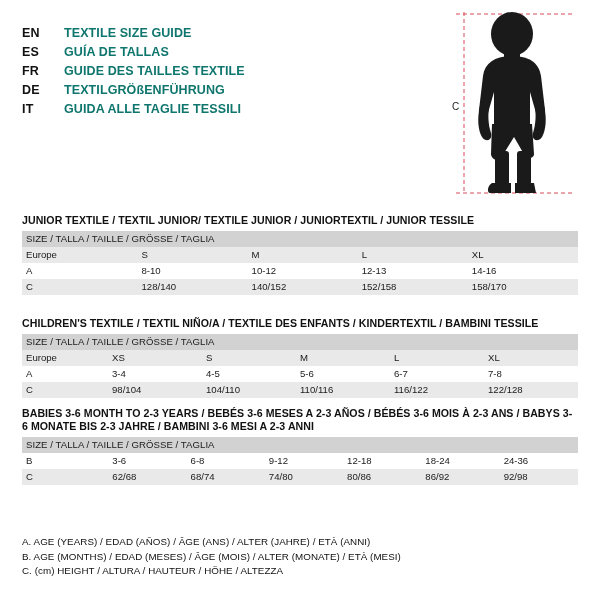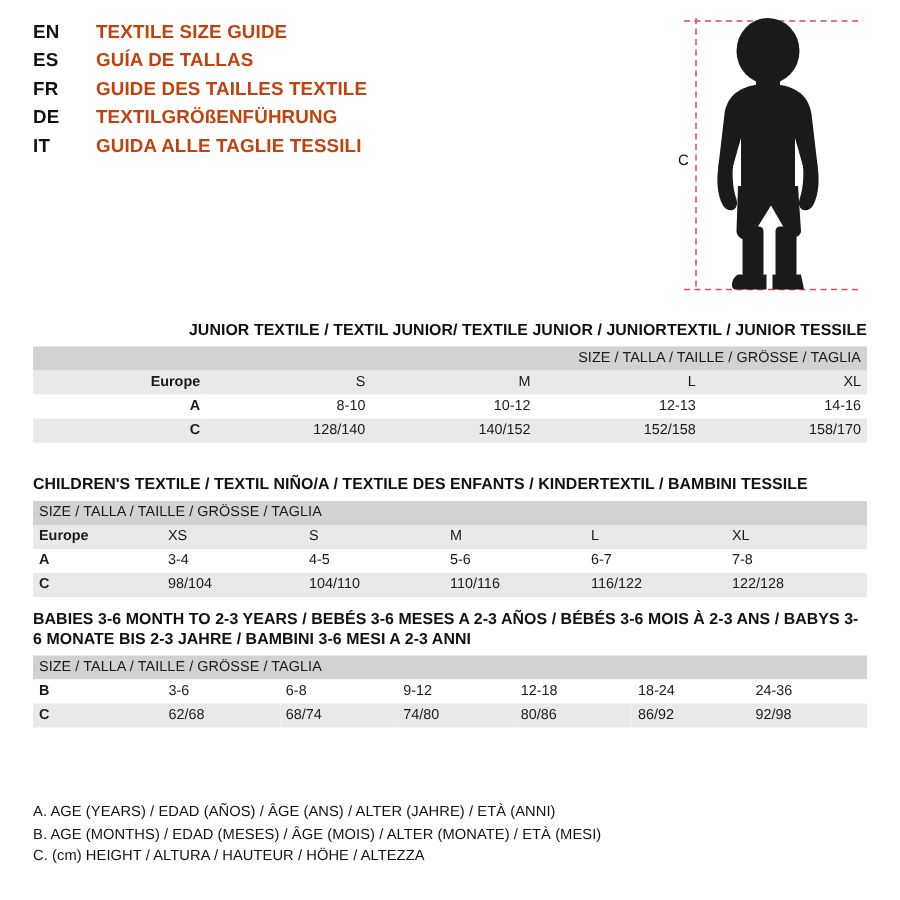--- a/index.html
+++ b/index.html
@@ -13,40 +13,40 @@
     font-family: "Liberation Sans", sans-serif;
     color: #1a1a1a;
     position: relative;
     overflow: hidden;
   }
 
   
   .header {
     position: absolute;
     left: 22px;
-    top: 14px;
+    top: 26px;
     width: 430px;
   }
   .header-row {
     display: flex;
     align-items: baseline;
     height: 19px;
   }
   .header-lang {
     width: 42px;
     font-size: 12.5px;
     font-weight: bold;
     letter-spacing: 0.2px;
     color: #111;
   }
   .header-text {
     font-size: 12.5px;
     font-weight: bold;
     letter-spacing: 0.1px;
-    color: #c2410c;
+    color: #0f766e;
   }
 
   
   .figure {
     position: absolute;
     right: 18px;
     top: 6px;
     width: 130px;
     height: 200px;
   }
@@ -84,21 +84,21 @@
     font-size: 9.6px;
     font-weight: normal;
     letter-spacing: 0.05px;
   }
   tr.alt-row td {
     background: #e9e9e9;
   }
   tr.plain-row td {
     background: #ffffff;
   }
-  .row-label { width: 86px; font-weight: bold; }
+  .row-label { width: 86px; }
 
   
   .legend {
     position: absolute;
     left: 22px;
     width: 560px;
   }
   .legend div {
     font-size: 9.8px;
     color: #111;
@@ -157,21 +157,21 @@
       <rect x="43" y="145" width="14" height="34" rx="3"></rect>
 
       <rect x="65" y="145" width="14" height="34" rx="3"></rect>
 
       <path d="M40 177 L59 177 L59 187 L38 187 C35 187 35 180 40 177 Z"></path>
       <path d="M63 177 L82 177 L84 187 L63 187 Z"></path>
     </g>
   </svg>
 </div>
 
-<div class="section" style="top: 214px; text-align: right;">
+<div class="section" style="top: 214px;">
   <div class="section-title">JUNIOR TEXTILE / TEXTIL JUNIOR/ TEXTILE JUNIOR / JUNIORTEXTIL / JUNIOR TESSILE</div>
   <table class="size-table">
     <colgroup>
       <col style="width:86px">
         <col style="width:82px">
         <col style="width:82px">
         <col style="width:82px">
         <col style="width:82px">
     </colgroup>
     <tbody>

